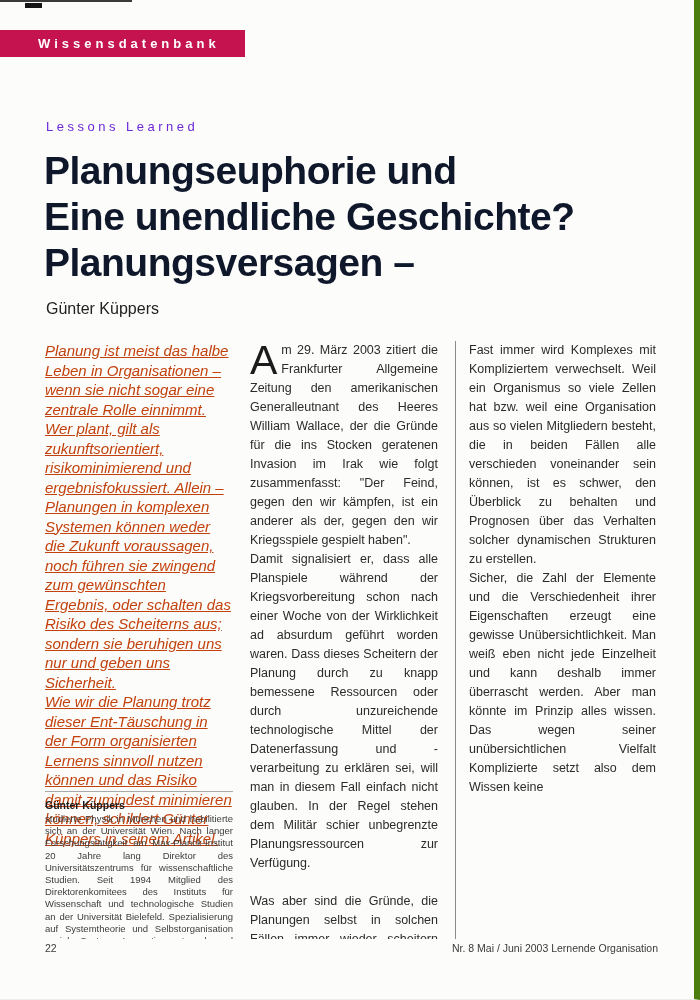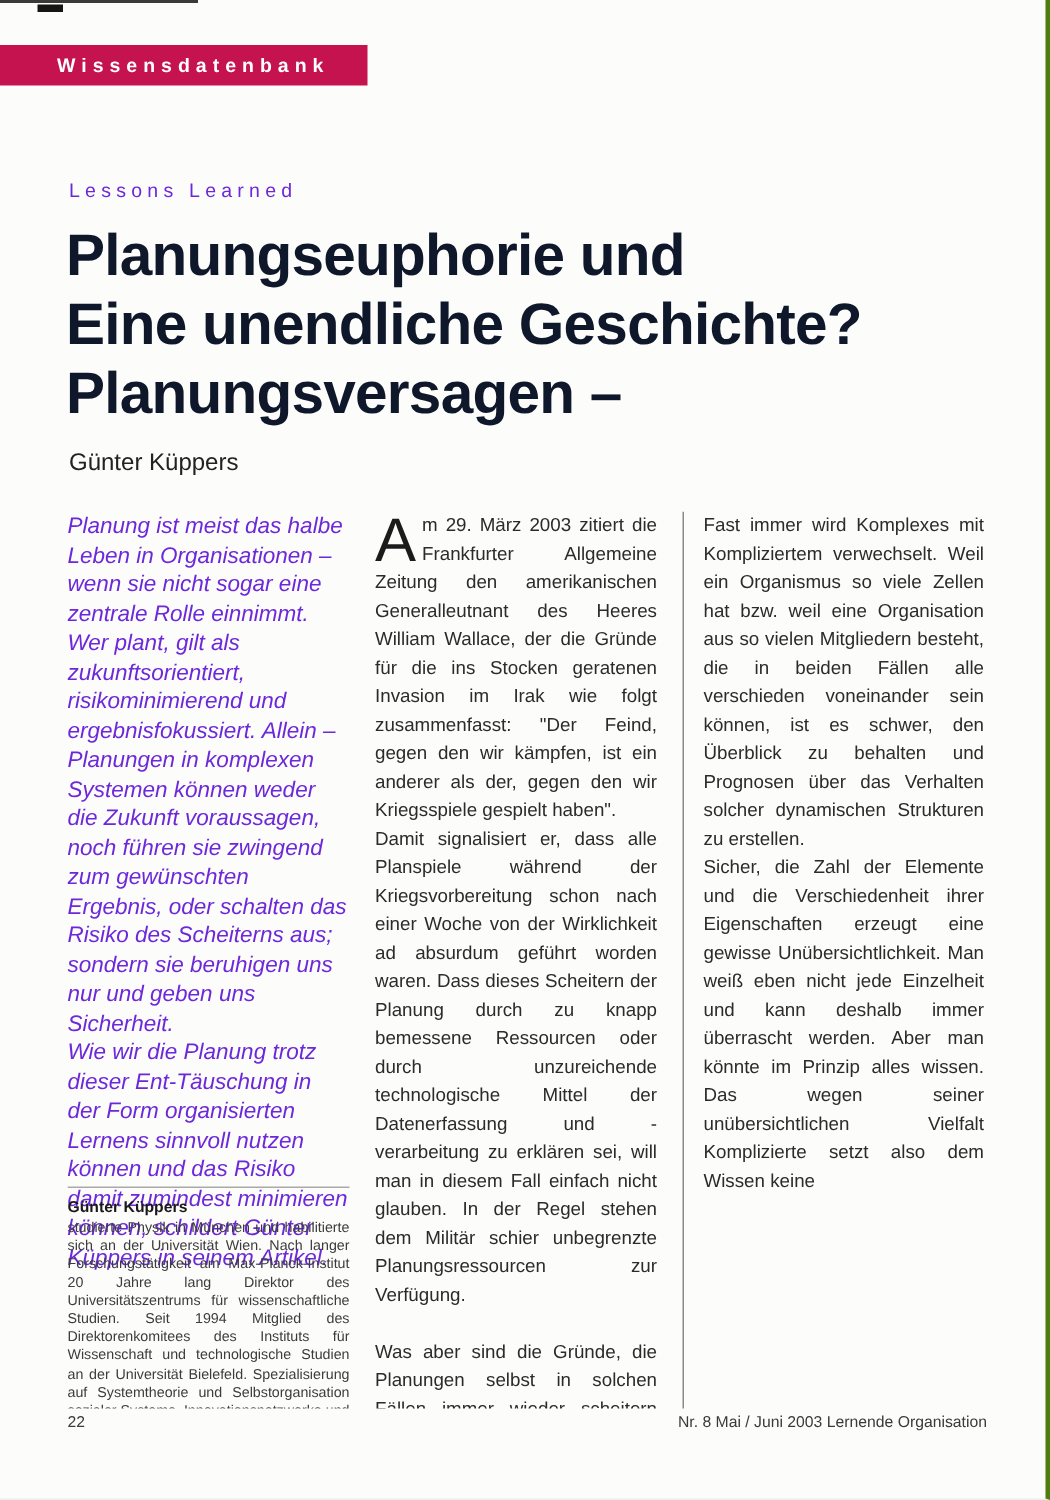--- a/index.html
+++ b/index.html
@@ -4,21 +4,21 @@
 <style>
   html,body{margin:0;padding:0;}
   body{
     width:700px;height:1000px;
     background:#fbfbfa;
     font-family:"Liberation Sans","DejaVu Sans",sans-serif;
     color:#262626;
     position:relative;
     overflow:hidden;
   }
-  .page{position:absolute;inset:0;background:#fcfcfb;border-right:3px solid #4d7c0f;border-bottom:1px solid #ededec;}
+  .page{position:absolute;inset:0;background:#fcfcfb;border-right:6px solid #4d7c0f;border-bottom:1px solid #ededec;}
   .top-edge{position:absolute;top:0;left:0;width:132px;height:2px;background:#3a3a3a;}
   .top-dash{position:absolute;top:3px;left:25px;width:17px;height:5px;background:#151515;}
 
   .banner{
     position:absolute;top:30px;left:0;width:245px;height:27px;
     background:#C4134E;display:flex;align-items:center;
   }
   .banner-label{
     color:#ffffff;font-size:13px;font-weight:600;letter-spacing:4px;
     padding-left:38px;white-space:nowrap;
@@ -43,21 +43,21 @@
 
   .columns{
     position:absolute;top:341px;left:45px;width:614px;height:598px;
     display:grid;grid-template-columns:188px 188px 201px;column-gap:17px;
     overflow:hidden;
   }
   .col{position:relative;height:100%;}
 
   
   .intro{
-    font-style:italic;font-size:15px;line-height:19.5px;color:#6d28d9;
+    font-style:italic;font-size:15px;line-height:19.5px;color:#c2410c;text-decoration:underline;
   }
   .intro p{margin:0;}
   .bio{
     position:absolute;top:450px;left:0;width:188px;
     border-top:1px solid #a9a9a9;padding-top:7px;
   }
   .bio-name{font-size:10.5px;font-weight:700;color:#1a1a1a;margin-bottom:2px;}
   .bio-text{
     font-size:9.5px;line-height:12.2px;color:#3c3c3c;
     text-align:justify;hyphens:auto;

